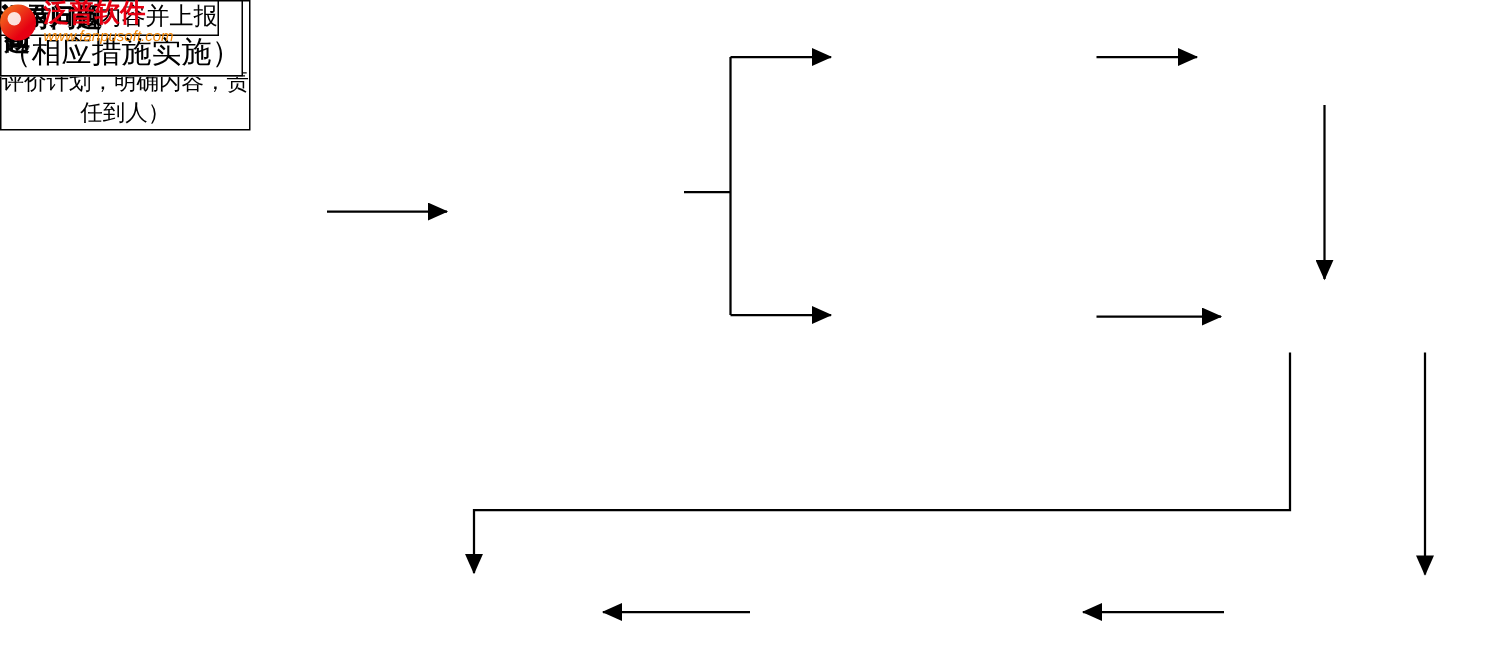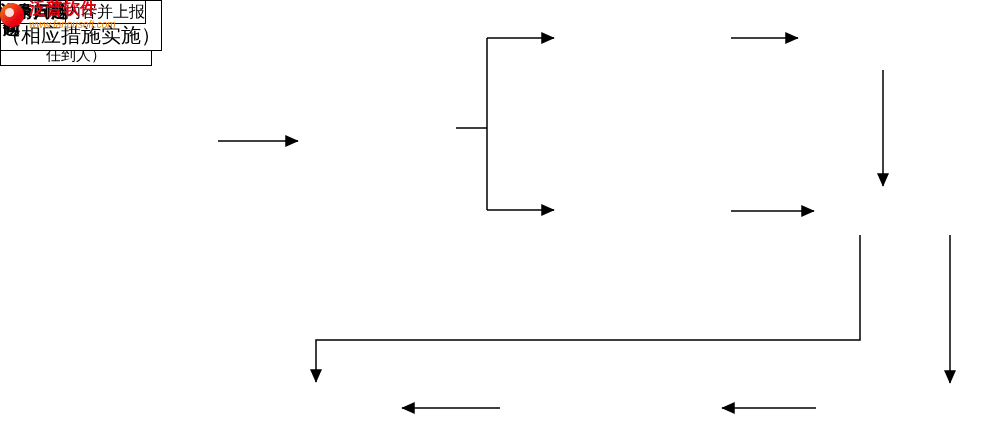--- a/index.html
+++ b/index.html
@@ -107,20 +107,21 @@
     <path d="M731,211 H814" stroke="#000" stroke-width="1.5" fill="none" marker-end="url(#arr)"></path>
     <path d="M950,235 V383" stroke="#000" stroke-width="1.5" fill="none" marker-end="url(#arr)"></path>
     <path d="M860,235 V340 H316 V382" stroke="#000" stroke-width="1.5" fill="none" marker-end="url(#arr)"></path>
     <path d="M816,408 H722" stroke="#000" stroke-width="1.5" fill="none" marker-end="url(#arr)"></path>
     <path d="M500,408 H402" stroke="#000" stroke-width="1.5" fill="none" marker-end="url(#arr)"></path>
   </svg>
 
   <div class="box" id="box-plan">
     <div class="title">安全性评价计划</div>
     <div class="desc">（根据公司下发安全性</div>
+    <div class="desc">评价计划，明确内容，责</div>
     <div class="desc">任到人）</div>
   </div>
 
   <div class="box" id="box-organize">
     <div class="title">组织实施</div>
   </div>
 
   <div class="box" id="box-self">
     <div class="title">所内自查</div>
     <div class="sub">（相应措施实施）</div>

